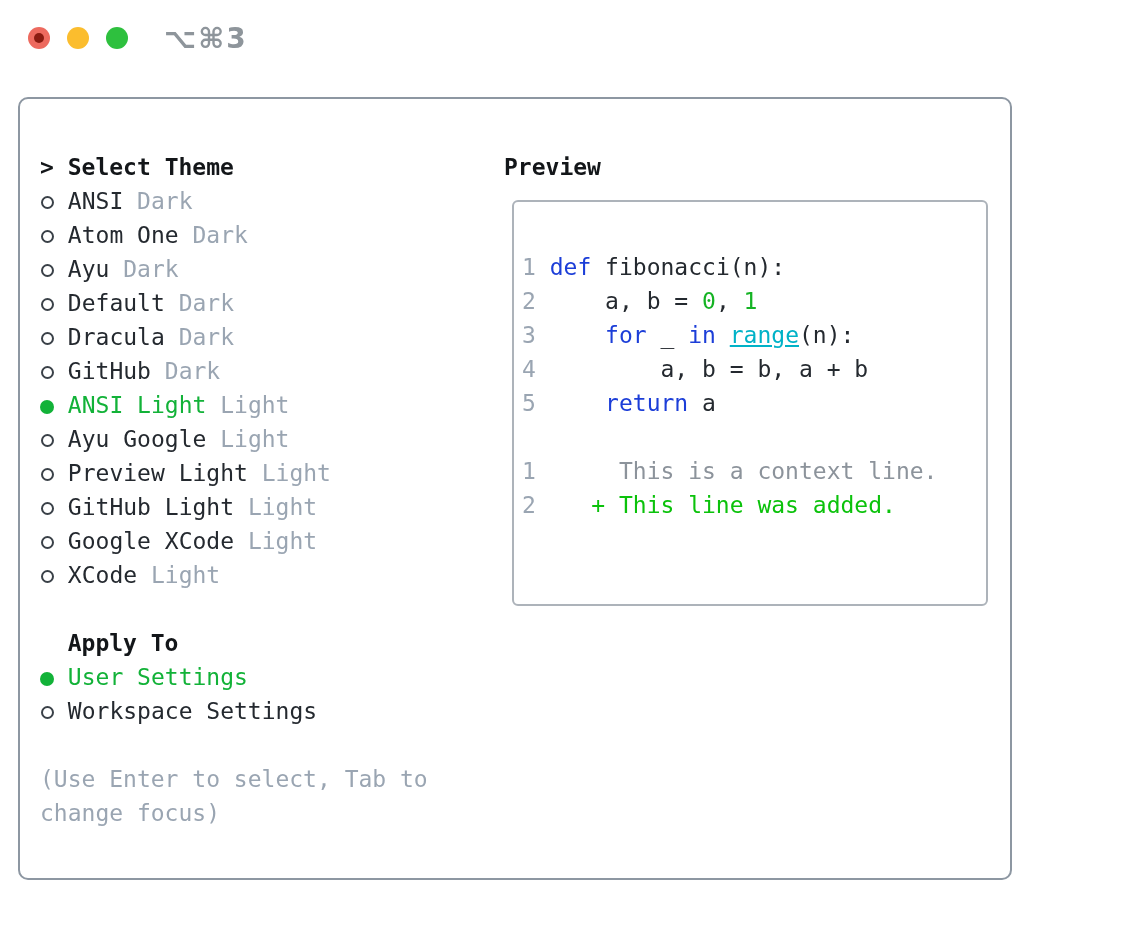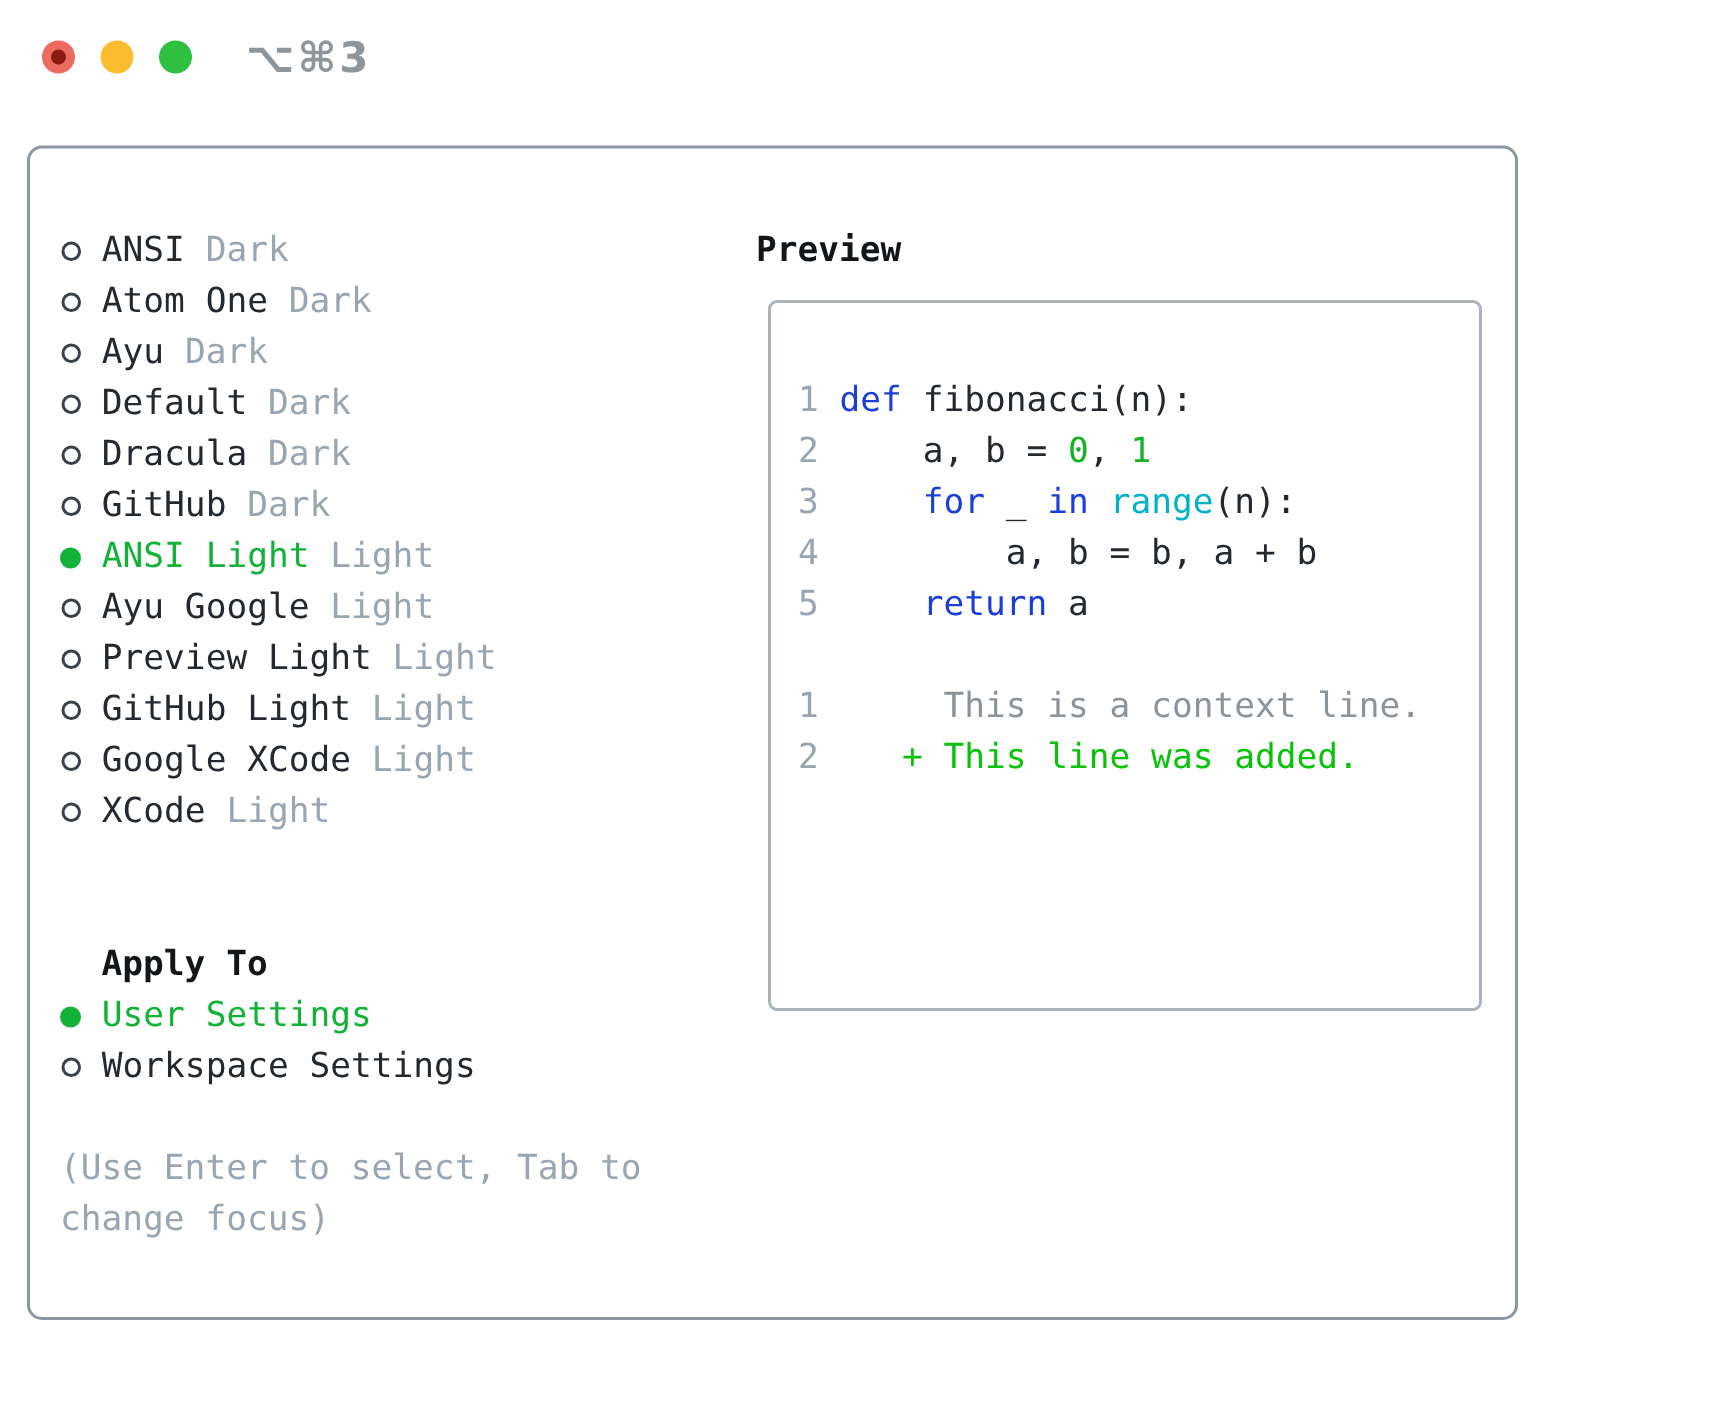--- a/index.html
+++ b/index.html
@@ -38,28 +38,28 @@
   .circ.fill{width:14px; height:14px; border:none; background:var(--sel);}
   .theme-list{left:20px; top:51px;}
   .apply-list{left:20px; top:527px;}
   .pad-left{padding-left:2ch;}
   .help{
     left:20px; top:663px; width:412px; color:var(--muted); white-space:normal;
   }
   
   .preview-header{left:484px; top:51px; font-weight:700; color:var(--header); white-space:pre;}
   .preview-box{
-    position:absolute; left:492px; top:101px; width:476px; height:474px;
+    position:absolute; left:492px; top:101px; width:476px; height:406px;
     border:2px solid var(--preview_border); border-radius:6px; box-sizing:border-box;
-    padding:48px 0 0 18px; overflow:hidden;
+    padding:48px 0 0 8px; overflow:hidden;
   }
   .c-ln{color:var(--muted);}
   .c-fg{color:var(--fg);}
   .c-kw{color:var(--kw);}
-  .c-bi{color:var(--bi);}
+  .c-bi{color:var(--bi);text-decoration:underline;}
   .c-num{color:var(--num);}
   .c-ctx{color:var(--ctx);}
   .c-del{color:var(--del);}
   .c-add{color:var(--add);}
 </style>
 </head>
 <body>
 
 <div class="card">
 
@@ -68,20 +68,21 @@
       <span class="dot"></span>
     </span>
     <span class="tl yellow"></span>
     <span class="tl green"></span>
     <span class="shortcut">⌥⌘3</span>
   </div>
 
   <div class="tui">
 
     <div class="abs theme-list">
+      <div class="row"><span class="prompt">&gt; </span><span class="hdr">Select Theme</span></div>
       <div id="themes">
           <div class="row"><span class="marker"><span class="circ"></span></span> <span class="name">ANSI</span> <span class="variant">Dark</span></div>
           <div class="row"><span class="marker"><span class="circ"></span></span> <span class="name">Atom One</span> <span class="variant">Dark</span></div>
           <div class="row"><span class="marker"><span class="circ"></span></span> <span class="name">Ayu</span> <span class="variant">Dark</span></div>
           <div class="row"><span class="marker"><span class="circ"></span></span> <span class="name">Default</span> <span class="variant">Dark</span></div>
           <div class="row"><span class="marker"><span class="circ"></span></span> <span class="name">Dracula</span> <span class="variant">Dark</span></div>
           <div class="row"><span class="marker"><span class="circ"></span></span> <span class="name">GitHub</span> <span class="variant">Dark</span></div>
           <div class="row selected"><span class="marker"><span class="circ fill"></span></span> <span class="name">ANSI Light</span> <span class="variant">Light</span></div>
           <div class="row"><span class="marker"><span class="circ"></span></span> <span class="name">Ayu Google</span> <span class="variant">Light</span></div>
           <div class="row"><span class="marker"><span class="circ"></span></span> <span class="name">Preview Light</span> <span class="variant">Light</span></div>

